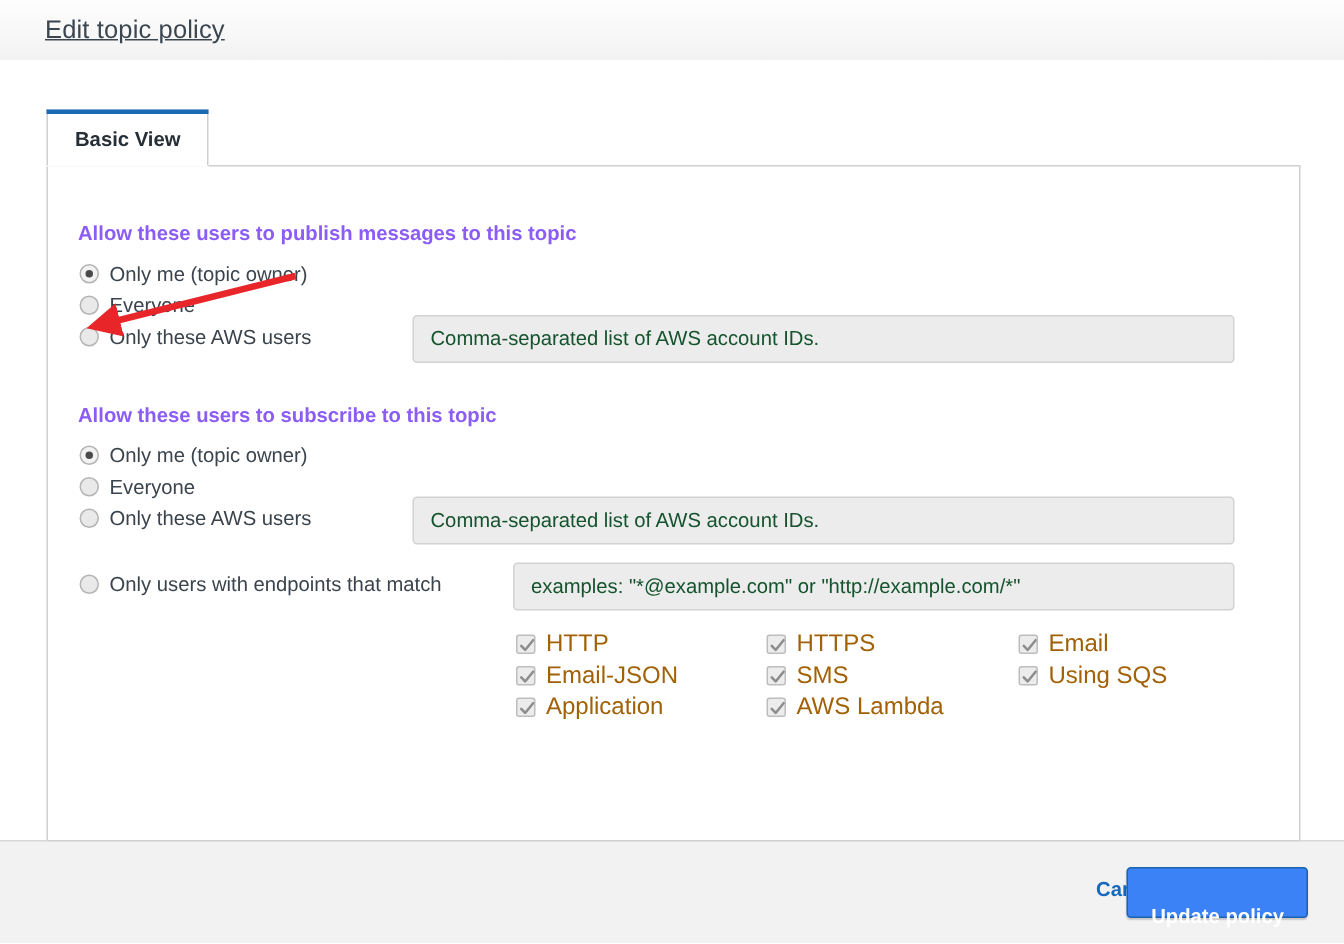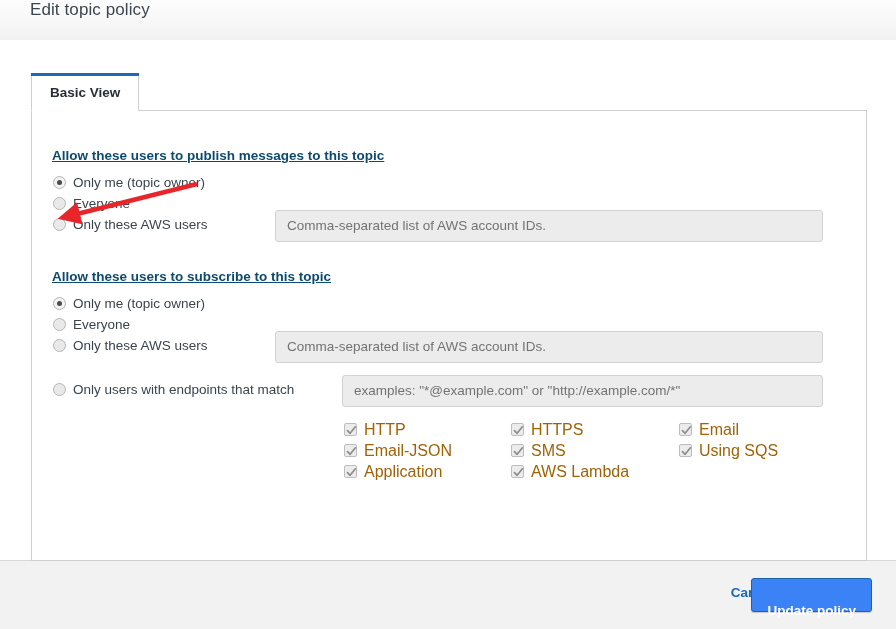--- a/index.html
+++ b/index.html
@@ -12,22 +12,22 @@
   }
   .window { position: relative; width: 896px; height: 629px; overflow: hidden; background:#fff; }
 
   
   .titlebar {
     position: absolute; left: 0; top: 0; width: 896px; height: 55px;
     background: linear-gradient(to bottom, #fdfdfd 0%, #f7f7f7 45%, #ececec 100%);
     border-bottom: 1px solid #cfcfcf;
   }
   .titlebar .title {
-    position: absolute; left: 30px; top: 0;
-    font-size: 17px; color: #3c4650; letter-spacing: .1px;
+    position: absolute; left: 30px; top: 10px;
+    font-size: 17px; color: #3c4650; letter-spacing: .1px; text-decoration: underline;
   }
 
   
   .body-area {
     position: absolute; left: 0; top: 40px; width: 896px; height: 504px;
     background: #ffffff;
   }
 
   
   .tabs { position: absolute; left: 31px; top: 33px; height: 38px; }
@@ -55,23 +55,22 @@
   .panel {
     position: absolute; left: 31px; top: 70px;
     width: 836px; height: 451px;
     border: 1px solid #cfcfcf;
     background: #ffffff;
     z-index: 1;
   }
 
   
   .section-title {
-    position: absolute; font-size: 13.5px; font-weight: bold; color: #0c4a6e;
+    position: absolute; font-size: 13.5px; font-weight: bold; color: #8b5cf6;
     white-space: nowrap;
-    text-decoration: underline;
   }
 
   
   .radio-row { position: absolute; height: 21px; white-space: nowrap; }
   .radio {
     position: absolute; left: 0; top: 3px;
     width: 13px; height: 13px; border-radius: 50%;
     background: #e9e9e9; border: 1px solid #b4b4b4;
   }
   .radio.checked { background: #f2f2f2; }
@@ -82,21 +81,21 @@
   .radio-label {
     position: absolute; left: 20px; top: 0;
     font-size: 13.5px; color: #3b444d; line-height: 19px;
   }
 
   
   .txtinput {
     position: absolute; height: 32px;
     background: #ececec;
     border: 1px solid #d2d2d2; border-radius: 3px;
-    font-size: 13.5px; color: #737373;
+    font-size: 13.5px; color: #14532d;
     padding: 0 11px; line-height: 30px;
     overflow: hidden; white-space: nowrap;
   }
 
   
   .proto-label {
     position: absolute; font-size: 13.5px; color: #3b444d; white-space: nowrap;
   }
   .proto-item { position: absolute; height: 20px; white-space: nowrap; }
   .cbox {

